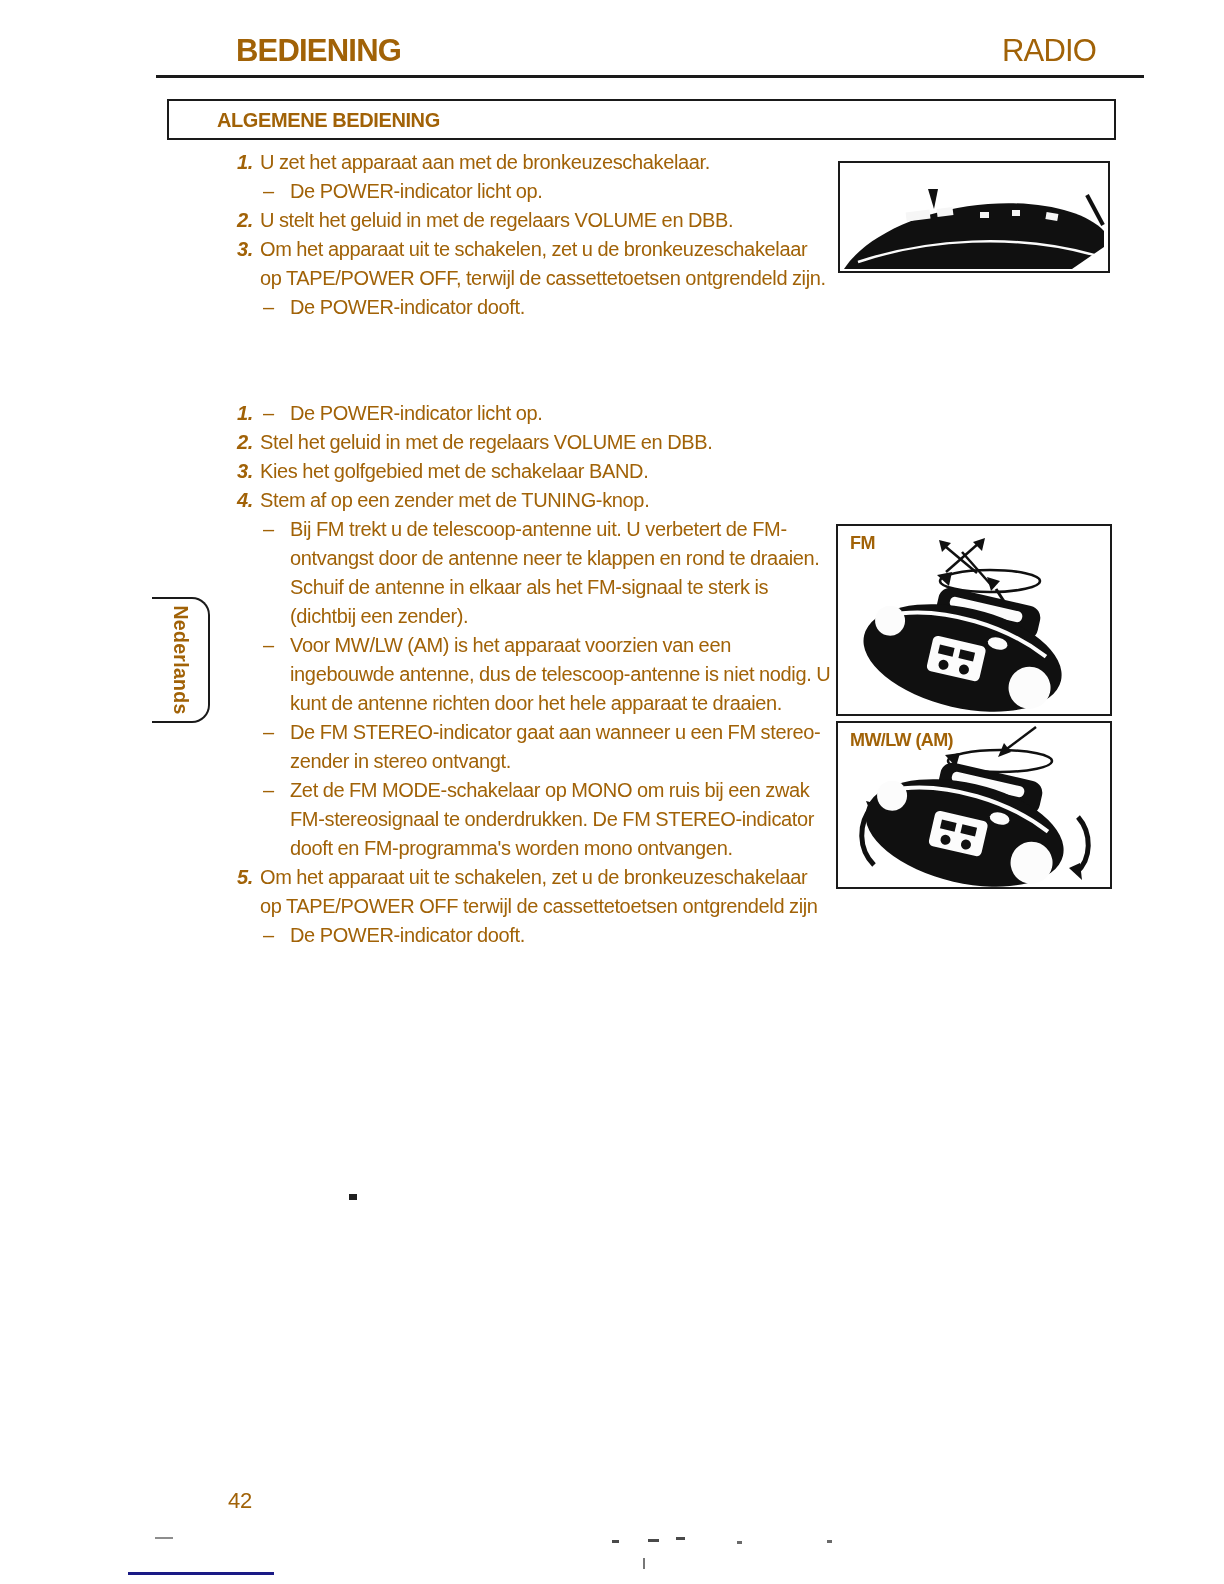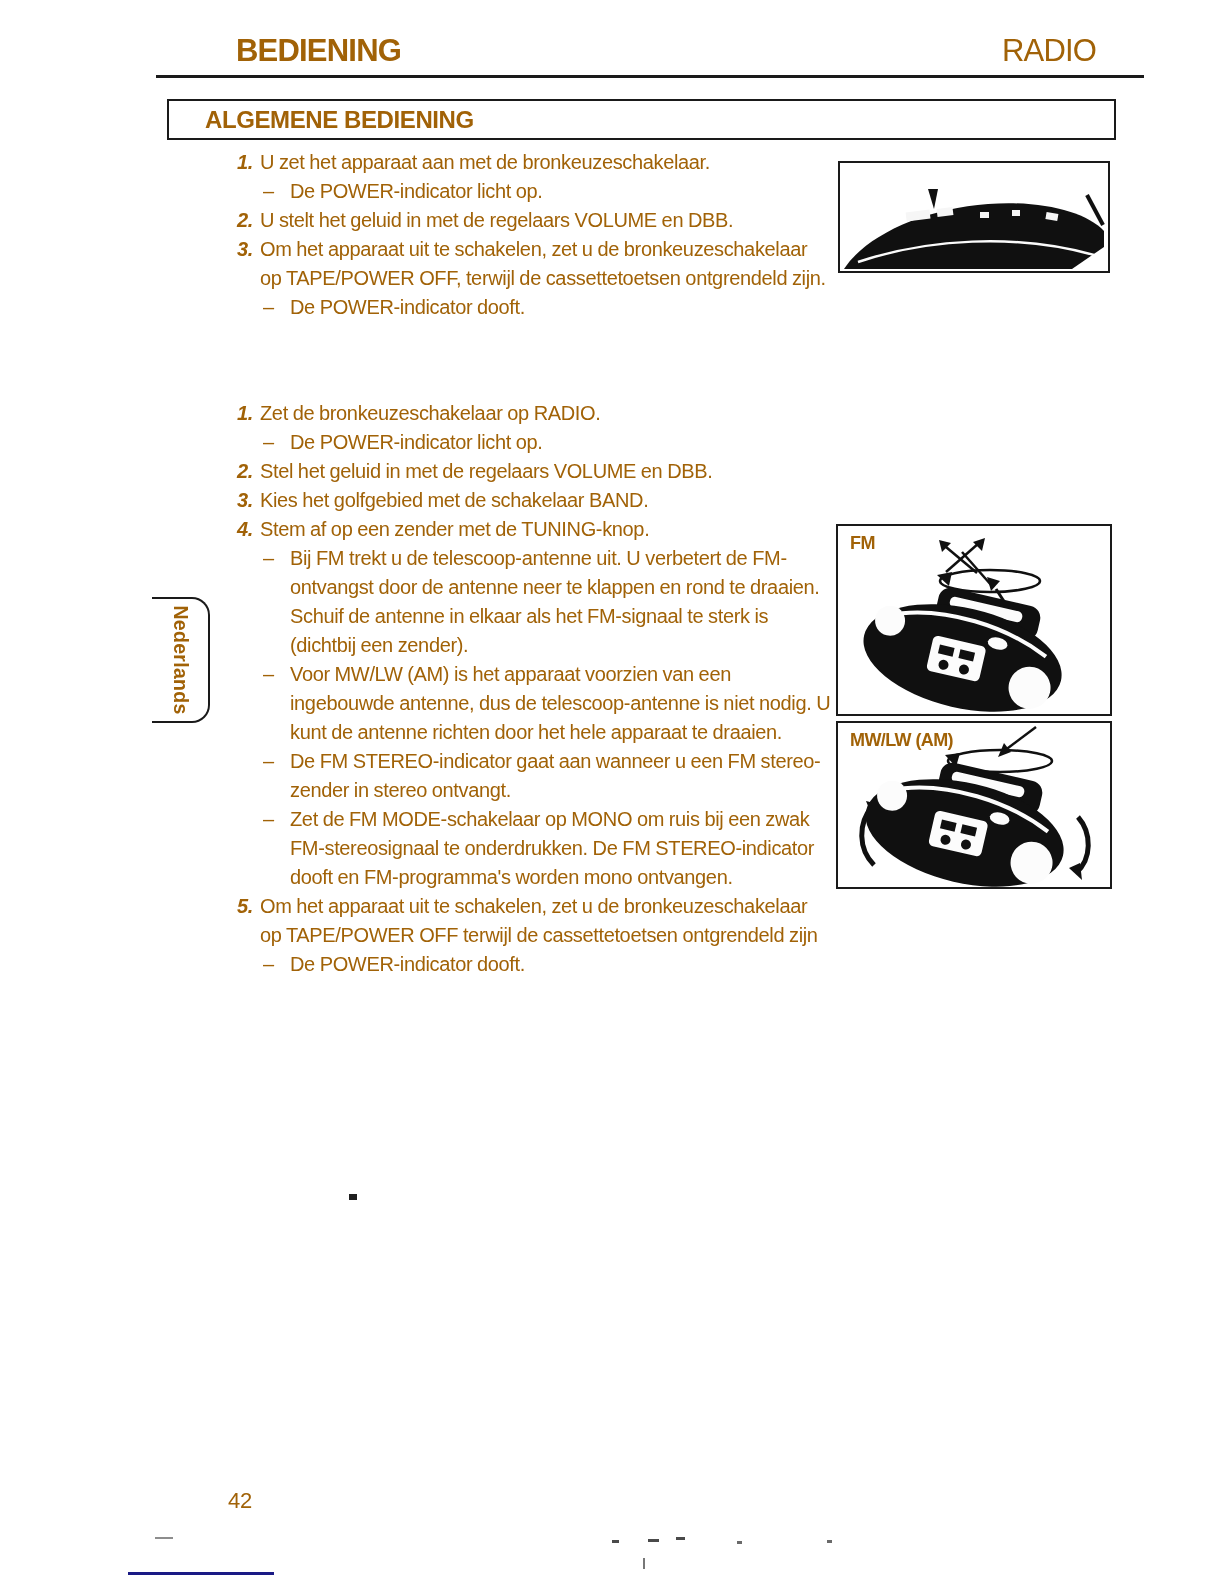--- a/index.html
+++ b/index.html
@@ -9,22 +9,22 @@
     margin:0 auto;
   }
   
   .hdr-left{position:absolute;left:236px;top:33px;font-size:31px;font-weight:700;letter-spacing:-0.8px;}
   .hdr-right{position:absolute;left:1002px;top:33px;font-size:31px;font-weight:400;letter-spacing:-0.8px;}
   .hdr-rule{position:absolute;left:156px;top:75px;width:988px;height:3px;background:#1a1a1a;}
   
   .secbox{position:absolute;left:167px;width:945px;height:37px;border:2.5px solid #1a1a1a;background:#fff;}
   #secbox-0{top:99px;}
   #secbox-1{top:351px;}
-  .secbox .sectitle{position:absolute;left:36px;top:50%;transform:translateY(-50%);
-    font-size:24px;font-weight:700;letter-spacing:-0.4px;white-space:nowrap;}
+  .secbox .sectitle{position:absolute;left:48px;top:50%;transform:translateY(-50%);
+    font-size:20px;font-weight:700;letter-spacing:-0.4px;white-space:nowrap;}
   
   .steps{position:absolute;left:237px;width:594px;font-size:20px;line-height:29px;
     letter-spacing:-0.35px;word-spacing:-0.4px;}
   #steps-0{top:148px;}
   #steps-1{top:399px;}
   .step{display:flex;}
   .num{width:23px;flex:0 0 auto;font-weight:700;font-style:italic;}
   .stepbody{flex:1;}
   .sub{display:flex;}
   .dash{width:27px;flex:0 0 auto;padding-left:3px;}
@@ -101,21 +101,20 @@
         </div>
       </div>
     </div>
 
 
   <div class="steps" id="steps-1">
 
       <div class="step">
         <span class="num">1.</span>
         <div class="stepbody">
-          <div class="txt">Zet de bronkeuzeschakelaar op RADIO.</div>
           <div class="subs">
 
               <div class="sub">
                 <span class="dash">–</span>
                 <div class="subtxt">De POWER-indicator licht op.</div>
               </div>
             </div>
         </div>
       </div>
 

